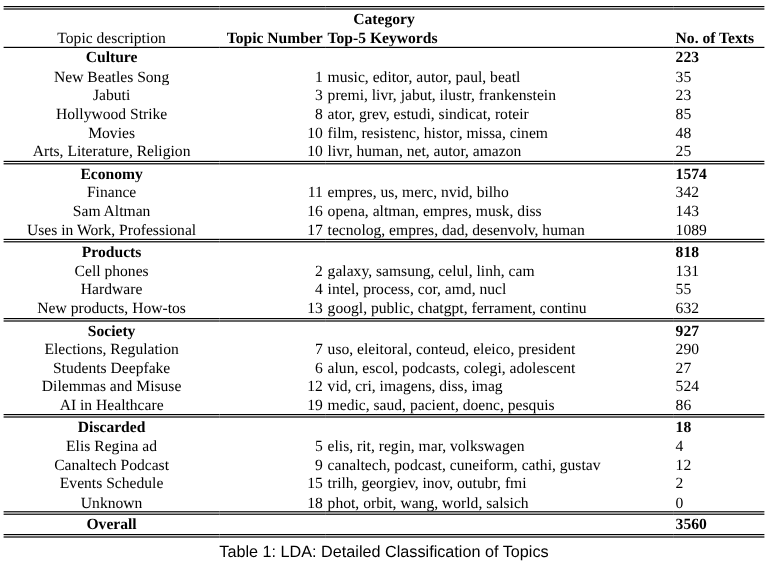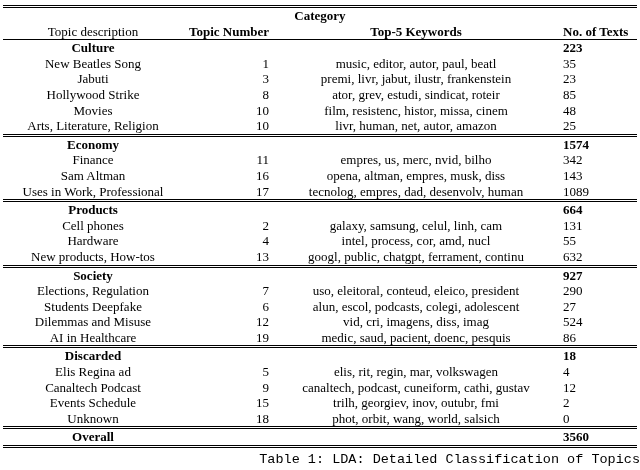--- a/index.html
+++ b/index.html
@@ -18,30 +18,30 @@
   td {
     font-size: 13px;
     line-height: 15.6px;
     padding: 0 2px;
     white-space: nowrap;
     overflow: hidden;
   }
   .bold { font-weight: bold; }
   td.desc { text-align: center; }
   td.num  { text-align: right; }
-  td.kw   { text-align: center; }
+  td.kw   { text-align: left; }
   td.txt  { text-align: left; }
   tr.columns-row td { border-bottom: 1px solid #000; }
   tr.sep td { border-top: 3px double #000; }
   tr.overall-row td { border-bottom: 3px double #000; }
   .caption {
-    text-align: right;
+    text-align: center;
     font-size: 13.5px;
     margin-top: 4px;
-    font-family: Liberation Mono, monospace;
+    font-family: Liberation Sans, sans-serif;
   }
 </style>
 </head>
 <body>
 
 <table>
   <colgroup>
     <col style="width:180px">
     <col style="width:88px">
     <col style="width:290px">
@@ -114,21 +114,21 @@
       <tr class="topic-row">
         <td class="desc">Uses in Work, Professional</td>
         <td class="num">17</td>
         <td class="kw">tecnolog, empres, dad, desenvolv, human</td>
         <td class="txt">1089</td>
       </tr>
       <tr class="section-row sep">
         <td class="desc bold">Products</td>
         <td class="num"></td>
         <td class="kw"></td>
-        <td class="txt bold">664</td>
+        <td class="txt bold">818</td>
       </tr>
       <tr class="topic-row">
         <td class="desc">Cell phones</td>
         <td class="num">2</td>
         <td class="kw">galaxy, samsung, celul, linh, cam</td>
         <td class="txt">131</td>
       </tr>
       <tr class="topic-row">
         <td class="desc">Hardware</td>
         <td class="num">4</td>

